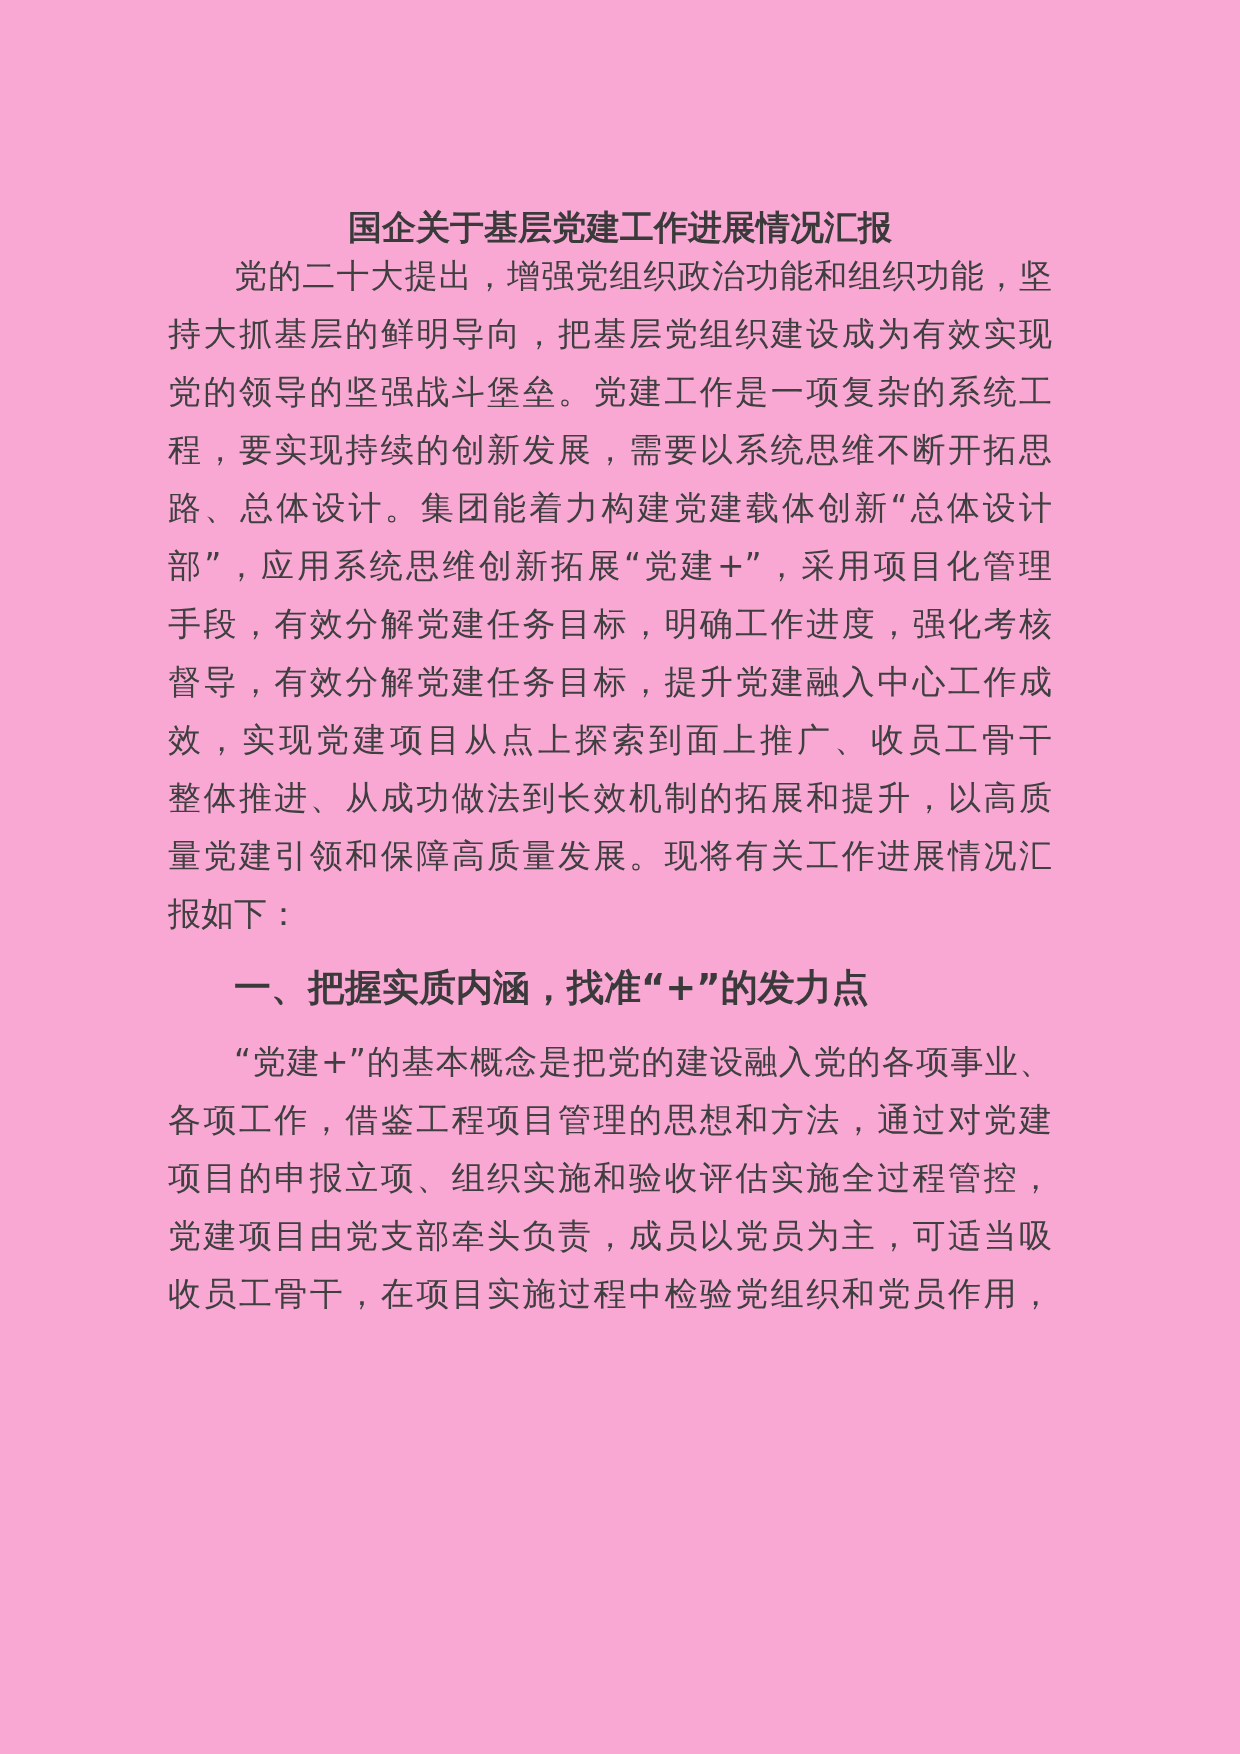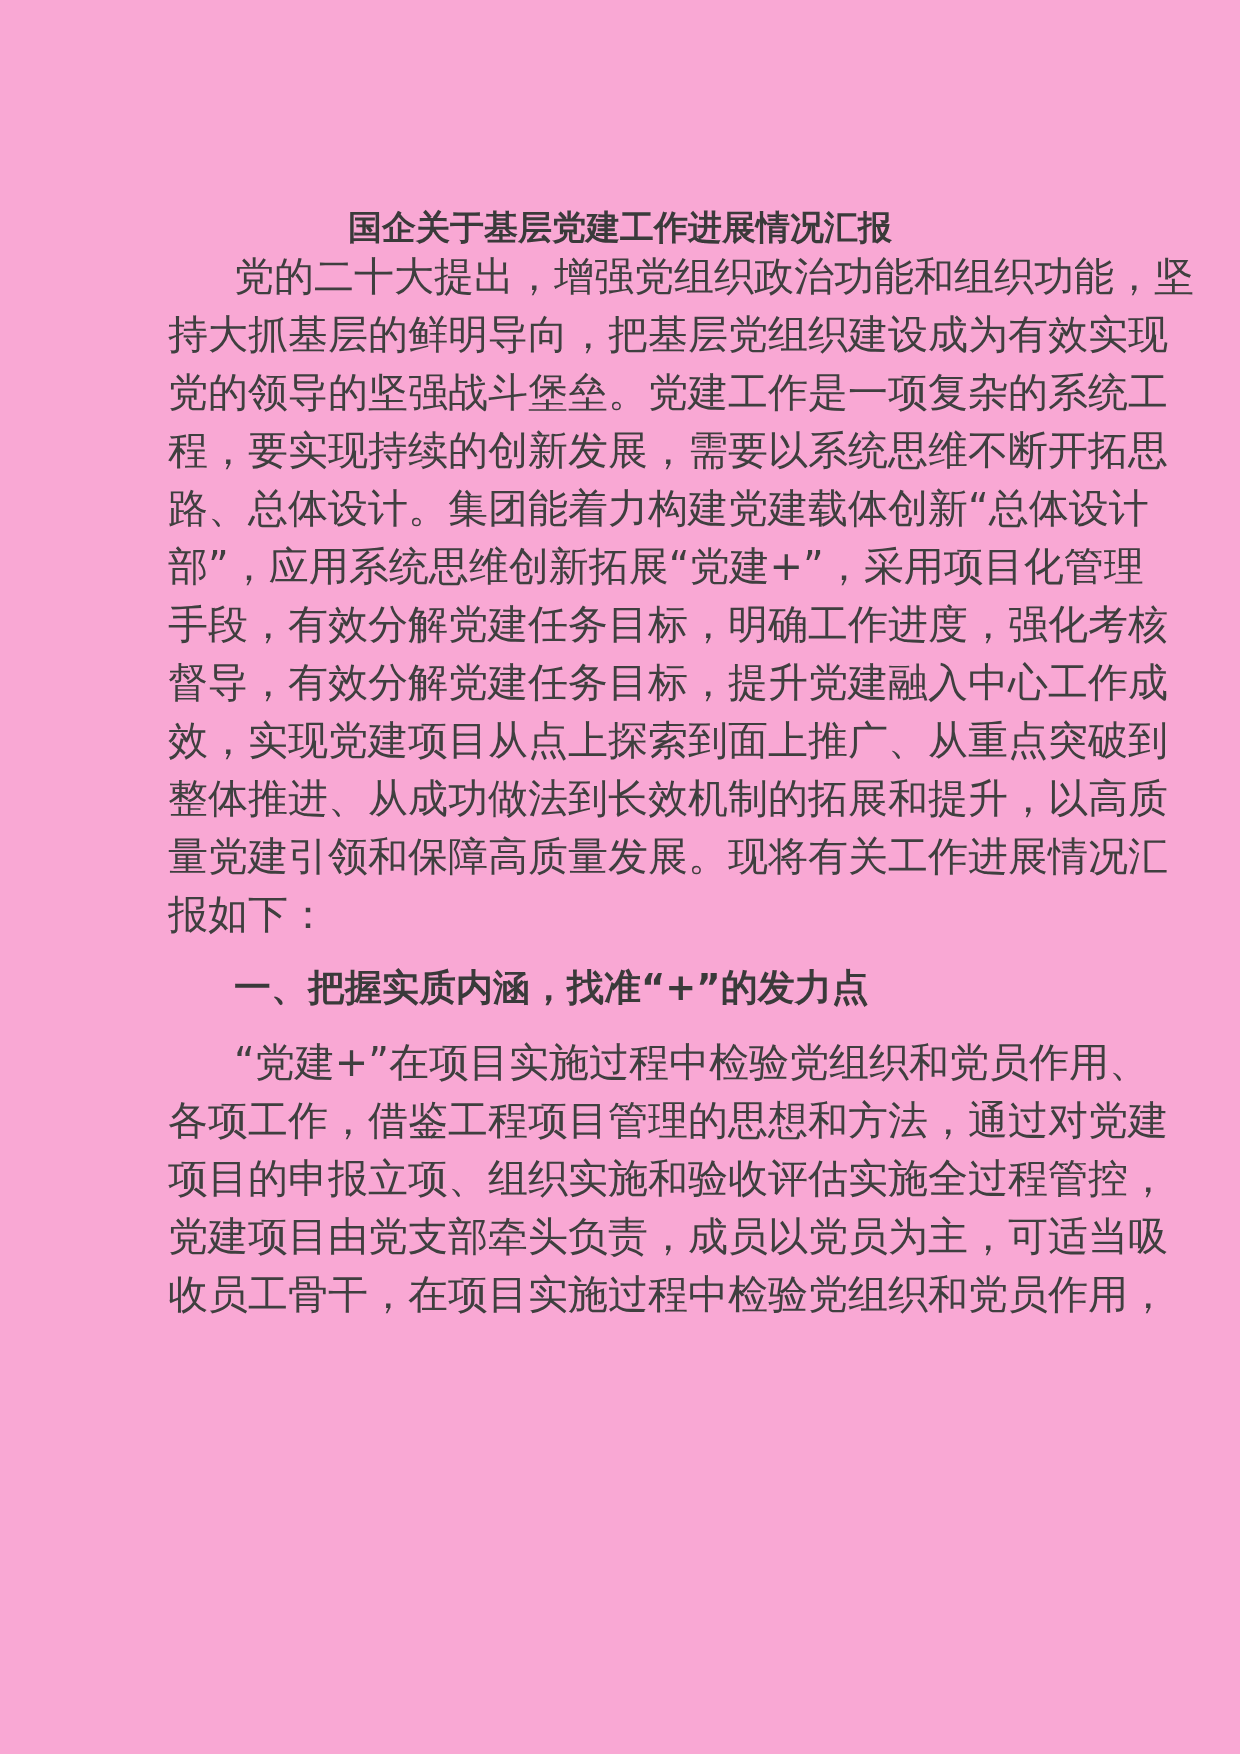--- a/index.html
+++ b/index.html
@@ -1,46 +1,46 @@
 <!DOCTYPE html>
 <html><head>
 <meta charset="utf-8">
 <style>
   html, body { margin: 0; padding: 0; background: #ffffff; }
   body { width: 1240px; height: 1754px; position: relative; overflow: hidden;
          font-family: "DejaVu Sans", "Liberation Sans", sans-serif; color: #3d3d3d; }
   .page { position: absolute; left: 0; top: 0; width: 1240px; height: 1754px; background: #f9a8d4; }
   .title { position: absolute; left: 0; width: 1240px; top: 205px; text-align: center;
            font-size: 34px; font-weight: bold; color: #3a3a3a; letter-spacing: 0px; line-height: 44px; }
-  .line { position: absolute; left: 168px; width: 884px; font-size: 40px; line-height: 44px;
+  .line { position: absolute; left: 168px; width: 884px; font-size: 33px; line-height: 44px;
           white-space: nowrap; color: #3f3f3f; text-align: justify; text-align-last: justify; }
   .line.indent { left: 234px; width: 818px; }
   .line.last { text-align-last: left; }
   .heading { position: absolute; left: 234px; font-size: 37px; font-weight: bold; line-height: 44px;
              color: #3a3a3a; white-space: nowrap; }
 </style>
 </head>
 <body>
 
 <div class="page">
   <div class="title">国企关于基层党建工作进展情况汇报</div>
 
   <div class="line indent" style="top:254px">党的二十大提出，增强党组织政治功能和组织功能，坚</div>
   <div class="line" style="top:312px">持大抓基层的鲜明导向，把基层党组织建设成为有效实现</div>
   <div class="line" style="top:370px">党的领导的坚强战斗堡垒。党建工作是一项复杂的系统工</div>
   <div class="line" style="top:428px">程，要实现持续的创新发展，需要以系统思维不断开拓思</div>
   <div class="line" style="top:486px">路、总体设计。集团能着力构建党建载体创新“总体设计</div>
   <div class="line" style="top:544px">部”，应用系统思维创新拓展“党建+”，采用项目化管理</div>
   <div class="line" style="top:602px">手段，有效分解党建任务目标，明确工作进度，强化考核</div>
   <div class="line" style="top:660px">督导，有效分解党建任务目标，提升党建融入中心工作成</div>
-  <div class="line" style="top:718px">效，实现党建项目从点上探索到面上推广、从重点突破到</div>
+  <div class="line" style="top:718px">效，实现党建项目从点上探索到面上推广、收员工骨干</div>
   <div class="line" style="top:776px">整体推进、从成功做法到长效机制的拓展和提升，以高质</div>
   <div class="line" style="top:834px">量党建引领和保障高质量发展。现将有关工作进展情况汇</div>
   <div class="line last" style="top:892px">报如下：</div>
 
   <div class="heading" style="top:966px">一、把握实质内涵，找准“+”的发力点</div>
 
-  <div class="line indent" style="top:1040px">“党建+”在项目实施过程中检验党组织和党员作用、</div>
+  <div class="line indent" style="top:1040px">“党建+”的基本概念是把党的建设融入党的各项事业、</div>
   <div class="line" style="top:1098px">各项工作，借鉴工程项目管理的思想和方法，通过对党建</div>
   <div class="line" style="top:1156px">项目的申报立项、组织实施和验收评估实施全过程管控，</div>
   <div class="line" style="top:1214px">党建项目由党支部牵头负责，成员以党员为主，可适当吸</div>
   <div class="line" style="top:1272px">收员工骨干，在项目实施过程中检验党组织和党员作用，</div>
 </div>
 
 </body></html>

